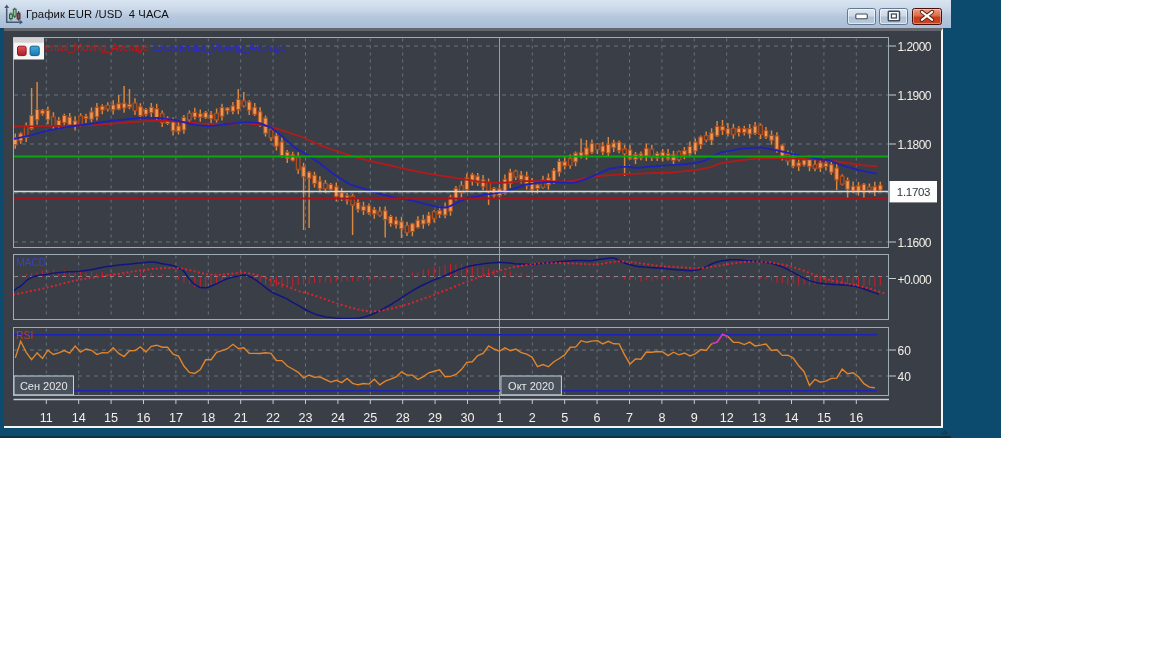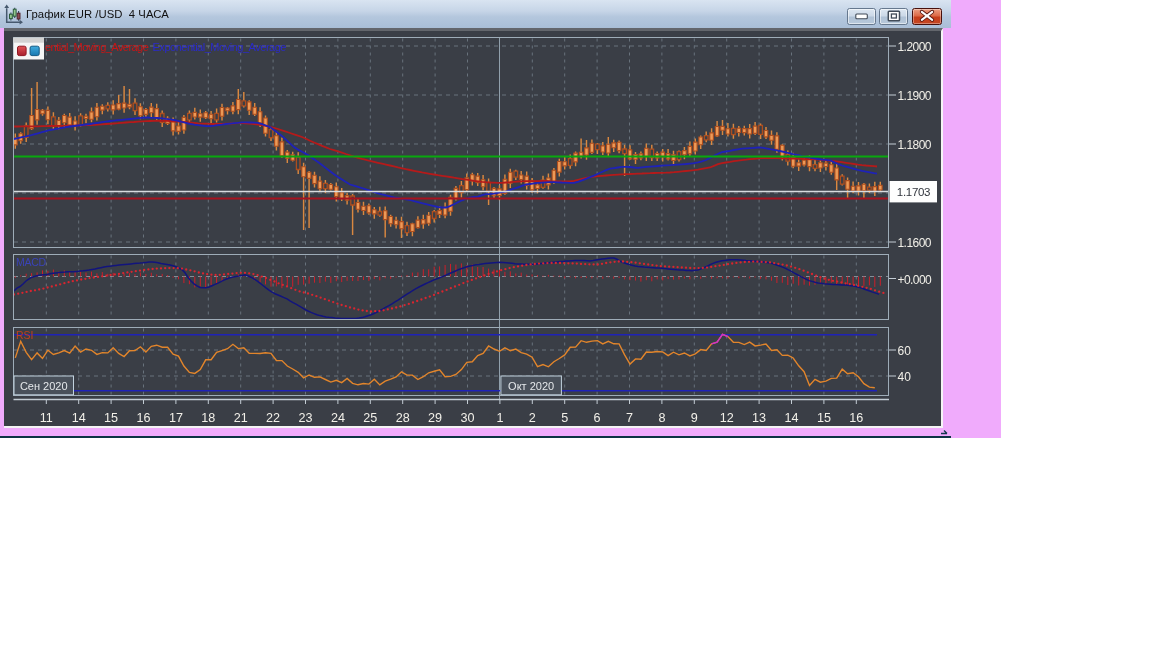--- a/index.html
+++ b/index.html
@@ -1,15 +1,15 @@
 <!DOCTYPE html>
 <html><head><meta charset="utf-8"><style>
 html,body{margin:0;padding:0;background:#fff;width:1152px;height:648px;overflow:hidden}
 *{box-sizing:border-box}
-#win{position:absolute;left:0;top:0;width:1001px;height:438px;background:#f0abfc}
+#win{position:absolute;left:0;top:0;width:1001px;height:438px;background:#0c4a6e}
 #title{position:absolute;left:0;top:0;width:951px;height:28px;background:linear-gradient(#d9e4f1 0%,#c6d5e7 40%,#b4c7dd 60%,#a9bed7 100%)}
 #title .txt{position:absolute;left:26px;top:8px;font-family:"Liberation Sans",sans-serif;font-size:11.3px;color:#111;letter-spacing:0.05px;white-space:pre}
 #content{position:absolute;left:4px;top:28px;width:939px;height:400px;background:#3A3E46;border-top:3px solid #63666c;border-right:2px solid #f4f4f4;border-bottom:2px solid #f4f4f4}
 .btn{position:absolute;top:8px;height:16.5px;border-radius:2.5px}
 #bmin,#bmax{width:29px;border:1px solid #66788e;background:linear-gradient(#dde7f2 0%,#ccd9e8 45%,#b0c2d6 55%,#b8c9db 100%);box-shadow:inset 0 0 0 1px rgba(255,255,255,.55)}
 #bmin{left:847px} #bmax{left:879px}
 #bclose{left:912px;width:30px;border:1px solid #47100c;background:linear-gradient(#eb9f84 0%,#dd6a47 45%,#c63e1b 55%,#c44723 100%);box-shadow:inset 0 0 0 1px rgba(255,255,255,.35)}
 #bottombar{position:absolute;left:0;top:436px;width:951px;height:2px;background:#0d3344}
 svg{position:absolute;left:0;top:0}
 </style></head>

